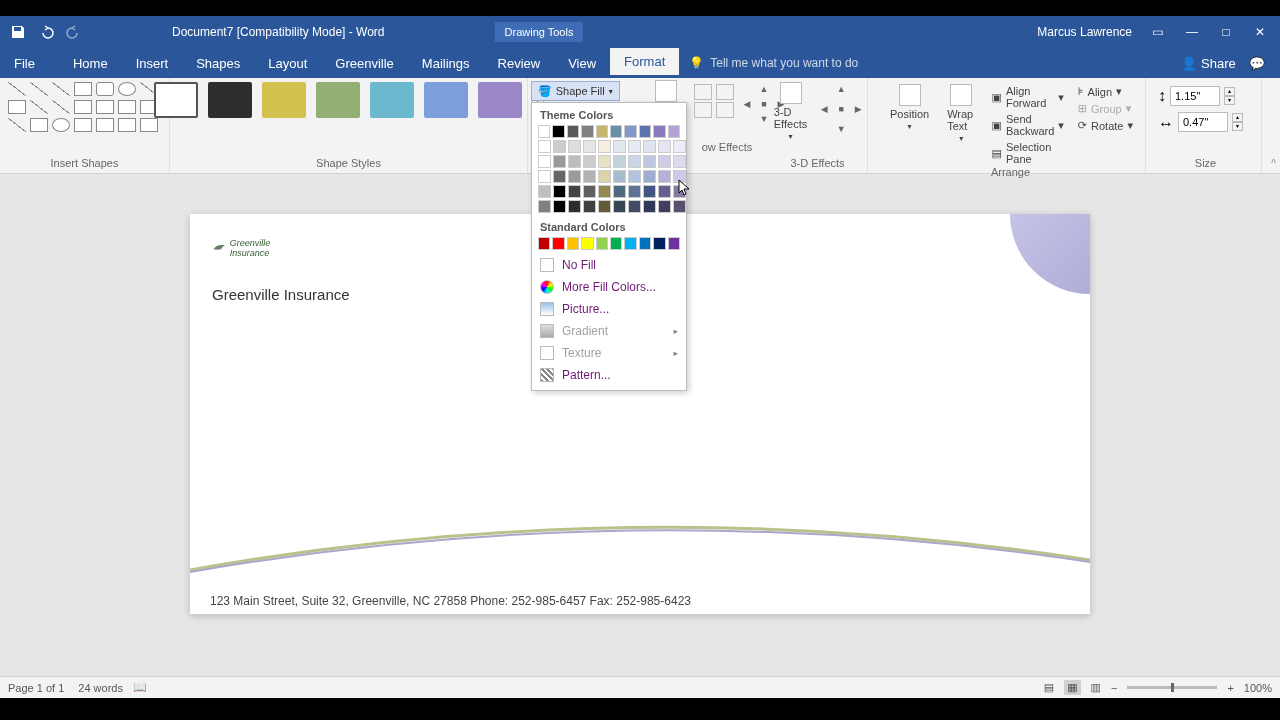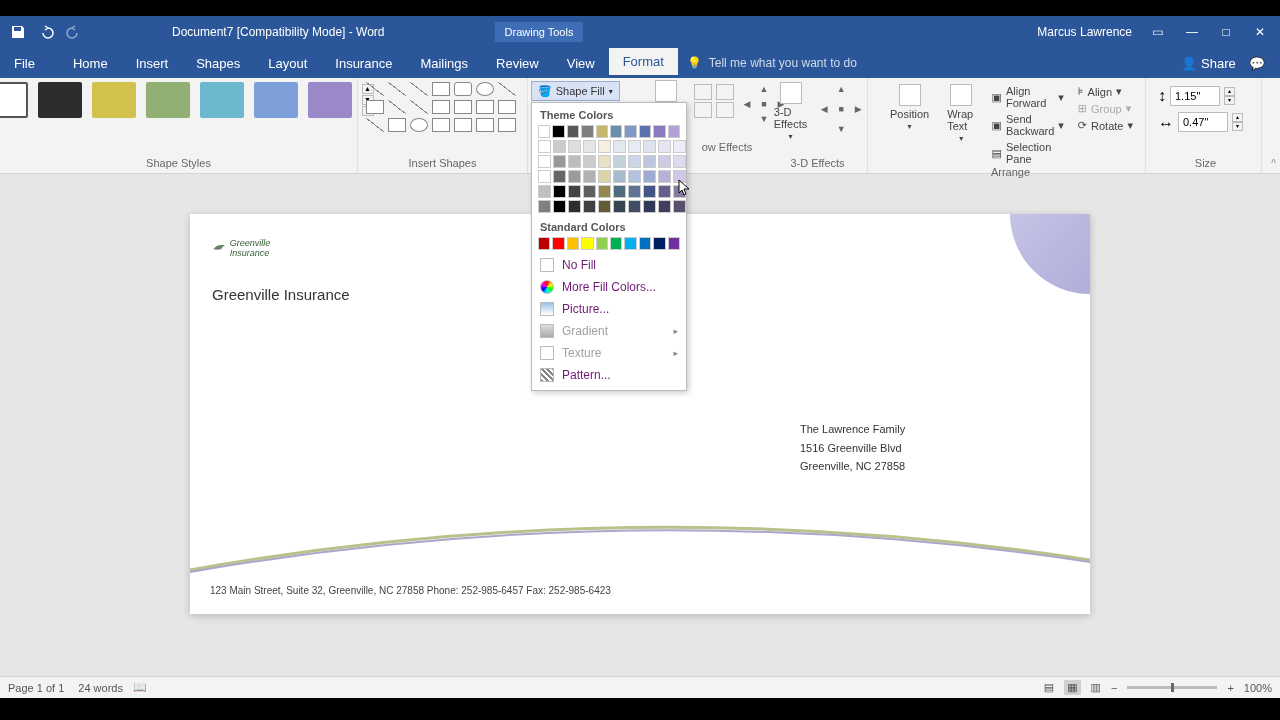--- a/index.html
+++ b/index.html
@@ -37,21 +37,21 @@
 .vert-btn .ico{width:22px;height:22px;border:1px solid #bbb;background:#fff;}
 
 .doc-area{flex:1;background:#e6e6e6;overflow:hidden;display:flex;justify-content:center;padding-top:40px;}
 .page{width:900px;height:400px;background:#fff;box-shadow:0 2px 8px rgba(0,0,0,.2);position:relative;padding:24px 22px;}
 .corner{position:absolute;top:0;right:0;width:80px;height:80px;background:linear-gradient(135deg,#c5c3e6,#b0add9);border-radius:0 0 0 100%;}
 .co-name{font-size:15px;color:#333;margin-top:28px;}
 .co-url{font-size:11px;color:#555;margin-top:4px;}
 .addr{position:absolute;left:610px;top:206px;font-size:11px;color:#333;line-height:1.7;font-family:Georgia,serif;}
 .curve{position:absolute;left:0;right:0;bottom:34px;height:70px;}
 .curve svg{width:100%;height:100%;}
-.footer-line{position:absolute;bottom:18px;left:20px;font-size:10px;color:#444;}
+.footer-line{position:absolute;bottom:6px;left:20px;font-size:12px;color:#444;}
 
 .status{height:22px;background:#f3f3f3;border-top:1px solid #d4d4d4;display:flex;align-items:center;font-size:11px;color:#555;padding:0 8px;position:absolute;left:0;right:0;bottom:0;}
 .status .right{margin-left:auto;display:flex;align-items:center;gap:10px;}
 .zoom-track{width:90px;height:3px;background:#bbb;position:relative;}
 
 
 .shape-fill-btn{position:absolute;left:531px;top:3px;height:20px;border:1px solid #9caed6;background:#d7e3f5;font-size:11px;display:flex;align-items:center;padding:0 6px;gap:4px;color:#333;}
 .fill-menu{position:absolute;left:531px;top:24px;width:156px;background:#fff;border:1px solid #bbb;box-shadow:2px 2px 6px rgba(0,0,0,.2);z-index:20;font-size:12px;padding-bottom:4px;}
 .fill-menu .hdr{font-weight:600;color:#555;font-size:11px;padding:6px 8px 4px;}
 .color-row{display:flex;gap:2px;padding:0 6px;}
@@ -108,80 +108,80 @@
       <span class="win-btn">✕</span>
     </div>
   </div>
 
   <div class="tabs">
     <div class="tab" style="margin-right:10px;">File</div>
     <div class="tab">Home</div>
     <div class="tab">Insert</div>
     <div class="tab">Shapes</div>
     <div class="tab">Layout</div>
-    <div class="tab">Insurance</div>
+    <div class="tab">Greenville</div>
     <div class="tab">Mailings</div>
     <div class="tab">Review</div>
     <div class="tab">View</div>
     <div class="tab active">Format</div>
     <div class="tell-me">
       <span>💡</span>
       <span>Tell me what you want to do</span>
     </div>
     <div class="share">
       <span>👤 <span>Share</span></span>
       <span>💬</span>
     </div>
   </div>
 
   <div class="ribbon">
+
+    <div class="rg" style="width:170px">
+      <div class="shapes-gal">
+        <div class="shp diag"></div>
+          <div class="shp diag"></div>
+          <div class="shp diag"></div>
+          <div class="shp"></div>
+          <div class="shp" style="border-radius:3px"></div>
+          <div class="shp" style="border-radius:50%"></div>
+          <div class="shp diag"></div>
+        <div class="shp"></div>
+          <div class="shp diag"></div>
+          <div class="shp diag"></div>
+          <div class="shp"></div>
+          <div class="shp"></div>
+          <div class="shp"></div>
+          <div class="shp"></div>
+        <div class="shp diag"></div>
+          <div class="shp"></div>
+          <div class="shp" style="border-radius:50%"></div>
+          <div class="shp"></div>
+          <div class="shp"></div>
+          <div class="shp"></div>
+          <div class="shp"></div>
+      </div>
+      <div class="rg-label">Insert Shapes</div>
+    </div>
 
     <div class="rg" style="width:358px;align-items:center;">
       <div class="styles-gal">
         <div class="style-sw outline"></div>
         <div class="style-sw" id="sw0" style="background: rgb(45, 45, 45);"></div>
         <div class="style-sw" id="sw1" style="background: rgb(210, 194, 77);"></div>
         <div class="style-sw" id="sw2" style="background: rgb(146, 176, 115);"></div>
         <div class="style-sw" id="sw3" style="background: rgb(108, 185, 207);"></div>
         <div class="style-sw" id="sw4" style="background: rgb(124, 159, 217);"></div>
         <div class="style-sw" id="sw5" style="background: rgb(154, 136, 201);"></div>
         <div style="display:flex;flex-direction:column;gap:1px;">
           <div style="width:12px;height:10px;border:1px solid #bbb;font-size:7px;text-align:center">▲</div>
           <div style="width:12px;height:10px;border:1px solid #bbb;font-size:7px;text-align:center">▼</div>
           <div style="width:12px;height:10px;border:1px solid #bbb;font-size:7px;text-align:center">▾</div>
         </div>
       </div>
       <div class="rg-label">Shape Styles</div>
-    </div>
-
-    <div class="rg" style="width:170px">
-      <div class="shapes-gal">
-        <div class="shp diag"></div>
-          <div class="shp diag"></div>
-          <div class="shp diag"></div>
-          <div class="shp"></div>
-          <div class="shp" style="border-radius:3px"></div>
-          <div class="shp" style="border-radius:50%"></div>
-          <div class="shp diag"></div>
-        <div class="shp"></div>
-          <div class="shp diag"></div>
-          <div class="shp diag"></div>
-          <div class="shp"></div>
-          <div class="shp"></div>
-          <div class="shp"></div>
-          <div class="shp"></div>
-        <div class="shp diag"></div>
-          <div class="shp"></div>
-          <div class="shp" style="border-radius:50%"></div>
-          <div class="shp"></div>
-          <div class="shp"></div>
-          <div class="shp"></div>
-          <div class="shp"></div>
-      </div>
-      <div class="rg-label">Insert Shapes</div>
     </div>
 
     <div class="shape-fill-btn">
       <span>🪣</span>
       <span>Shape Fill</span>
       <span style="font-size:8px">▾</span>
     </div>
     <div class="preview-sw"></div>
 
     <div class="shadow-grp">
@@ -388,25 +388,20 @@
   <div class="doc-area">
     <div class="page">
       <div class="corner"></div>
       <div class="logo-bird">
         <svg viewBox="0 0 24 24">
             <path fill="#6b8069" d="M2 14c4-6 10-8 18-6-3 1-5 3-6 6-4 1-8 1-12 0z"></path>
           </svg>
         <span>Greenville Insurance</span>
       </div>
       <div class="co-name">Greenville Insurance</div>
-      <div class="addr">
-        <div>The Lawrence Family</div>
-        <div>1516 Greenville Blvd</div>
-        <div>Greenville, NC 27858</div>
-      </div>
       <div class="curve">
         <svg viewBox="0 0 900 70" preserveAspectRatio="none">
             <path d="M0 60 Q450 -20 900 50" fill="none" stroke="#b8c28a" stroke-width="3"></path>
             <path d="M0 62 Q450 -16 900 52" fill="none" stroke="#b0a3cc" stroke-width="2"></path>
           </svg>
       </div>
       <div class="footer-line">123 Main Street, Suite 32, Greenville, NC 27858 Phone: 252-985-6457 Fax: 252-985-6423</div>
     </div>
   </div>
 

